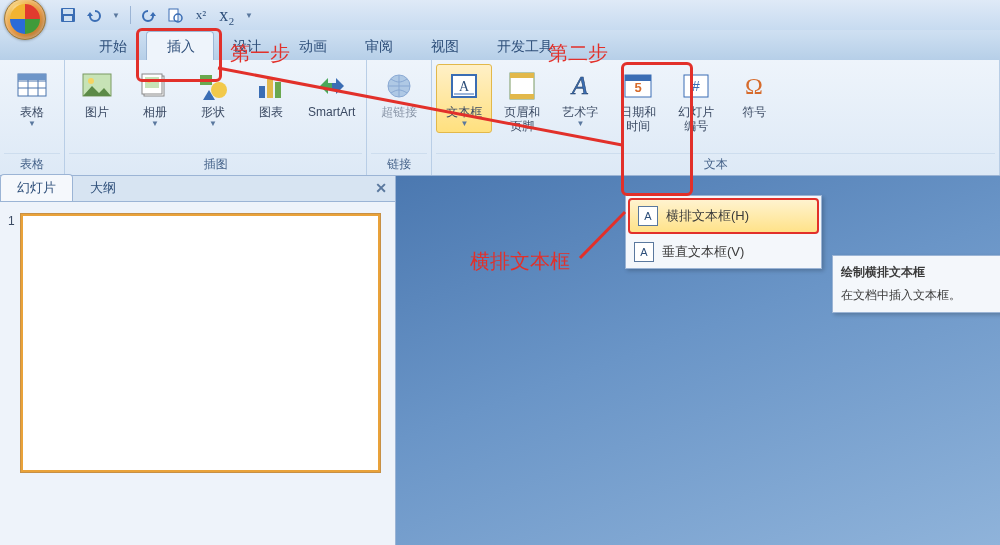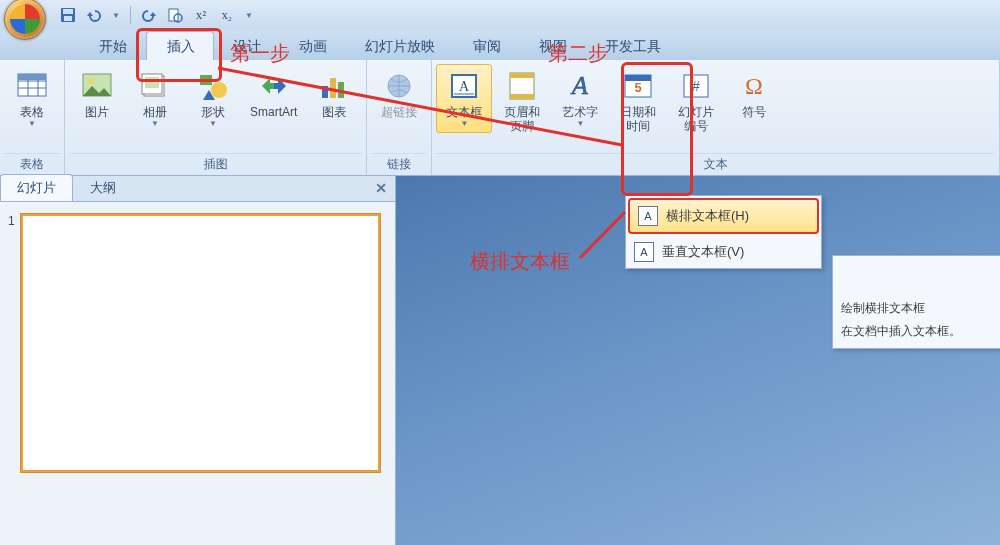--- a/index.html
+++ b/index.html
@@ -43,21 +43,21 @@
   .menu{position:absolute;top:195px;left:625px;width:195px;background:#f4f7fb;
         border:1px solid #9bb4d5;box-shadow:2px 2px 4px rgba(0,0,0,.2);z-index:20;}
   .menu-item{display:flex;align-items:center;gap:8px;padding:6px 8px;font-size:13px;}
   .menu-item.hover{border:2px solid #e2302a;border-radius:4px;
                    background:linear-gradient(#fff3cf,#ffe289);margin:2px;}
   .menu-ic{width:18px;height:18px;border:1px solid #5a789e;display:flex;align-items:center;justify-content:center;
            font-size:11px;color:#2e4f7a;background:#fff;}
   
   .tooltip{position:absolute;top:255px;left:832px;width:160px;background:#f4f7fb;
            border:1px solid #9bb4d5;box-shadow:2px 2px 4px rgba(0,0,0,.2);padding:8px;z-index:20;}
-  .tooltip .tt-title{font-weight:normal;margin-bottom:6px;margin-top:36px;}
+  .tooltip .tt-title{font-weight:bold;margin-bottom:6px;}
   
   .body{position:absolute;top:176px;left:0;right:0;bottom:0;display:flex;}
   .sidepanel{width:395px;display:flex;flex-direction:column;background:#eef3fa;
              border-right:1px solid #9bb4d5;}
   .sidetabs{height:25px;display:flex;align-items:flex-end;background:#d7e4f2;
             border-bottom:1px solid #9bb4d5;position:relative;}
   .sidetab{padding:4px 16px;font-size:13px;color:#2e4f7a;border:1px solid transparent;border-bottom:none;
            border-radius:4px 4px 0 0;}
   .sidetab.active{background:#f5f8fc;border-color:#9bb4d5;}
   .close-x{position:absolute;right:8px;top:4px;font-size:14px;color:#5a789e;font-weight:bold;}
@@ -101,31 +101,30 @@
             <path d="M7 3a6 6 0 1 0 6 6h2l-3-4-3 4h2a4 4 0 1 1-4-4z" fill="#3a6db4"></path>
           </svg>
       </span>
       <span class="ic">
         <svg viewBox="0 0 16 16" width="16" height="16">
             <rect x="2" y="2" width="9" height="12" fill="#fff" stroke="#3a6db4"></rect>
             <circle cx="11" cy="11" r="4" fill="none" stroke="#3a6db4" stroke-width="1.5"></circle>
           </svg>
       </span>
       <span class="ic" style="font-family:serif;color:#2e4f7a;font-size:13px;text-align:right;">x²</span>
-      <span class="ic" style="font-family:serif;color:#2e4f7a;font-size:12px;">x₂</span>
+      <span class="ic" style="font-family:serif;color:#2e4f7a;font-size:18px;">x₂</span>
       <span class="chev">▼</span>
     </div>
   </div>
 
   <div class="tabs">
     <div class="tab">开始</div>
     <div class="tab active">插入</div>
     <div class="tab">设计</div>
     <div class="tab">动画</div>
-    <div class="tab">幻灯片放映</div>
     <div class="tab">审阅</div>
     <div class="tab">视图</div>
     <div class="tab">开发工具</div>
   </div>
 
   <div class="ribbon">
 
     <div class="group">
       <div class="btns">
         <div class="rbtn">
@@ -174,35 +173,35 @@
                 <circle cx="22" cy="20" r="8" fill="#f2c94a"></circle>
                 <path d="M6 30l6-10 6 10z" fill="#3a6db4"></path>
               </svg>
           </span>
           <span class="lbl">形状</span>
           <span class="dd">▼</span>
         </div>
         <div class="rbtn">
           <span class="ic">
             <svg class="svg" viewBox="0 0 32 32">
-                <path d="M4 16l8-8v5h8v6h-8v5z" fill="#4aa85a"></path>
-                <path d="M28 16l-8 8v-5h-4v-6h4v-5z" fill="#3a6db4"></path>
-              </svg>
-          </span>
-          <span class="lbl">SmartArt</span>
-        </div>
-        <div class="rbtn">
-          <span class="ic">
-            <svg class="svg" viewBox="0 0 32 32">
                 <rect x="4" y="16" width="6" height="12" fill="#3a6db4"></rect>
                 <rect x="12" y="8" width="6" height="20" fill="#e2b84a"></rect>
                 <rect x="20" y="12" width="6" height="16" fill="#6aa84f"></rect>
               </svg>
           </span>
           <span class="lbl">图表</span>
+        </div>
+        <div class="rbtn">
+          <span class="ic">
+            <svg class="svg" viewBox="0 0 32 32">
+                <path d="M4 16l8-8v5h8v6h-8v5z" fill="#4aa85a"></path>
+                <path d="M28 16l-8 8v-5h-4v-6h4v-5z" fill="#3a6db4"></path>
+              </svg>
+          </span>
+          <span class="lbl">SmartArt</span>
         </div>
       </div>
       <div class="grouplabel">插图</div>
     </div>
 
     <div class="group">
       <div class="btns">
         <div class="rbtn dim">
           <span class="ic">
             <svg class="svg" viewBox="0 0 32 32">

